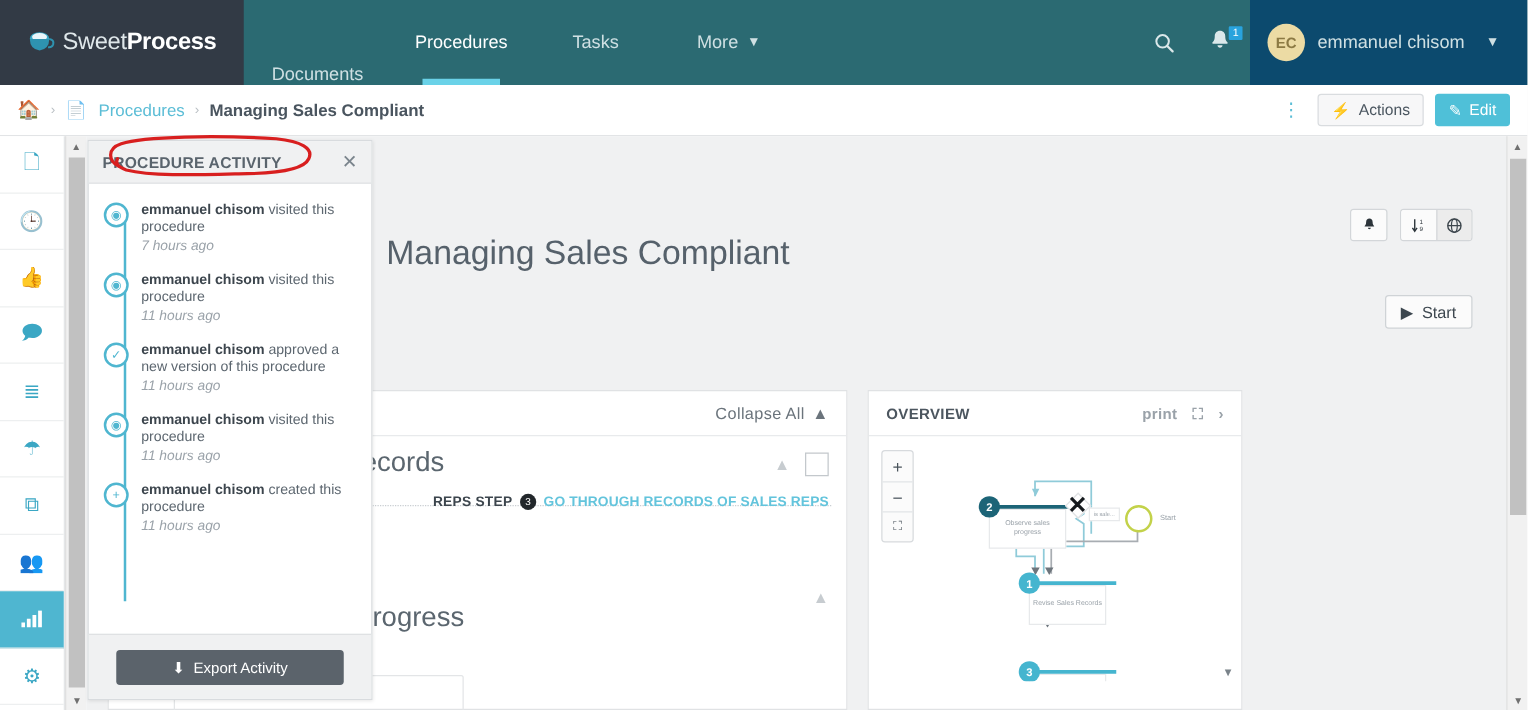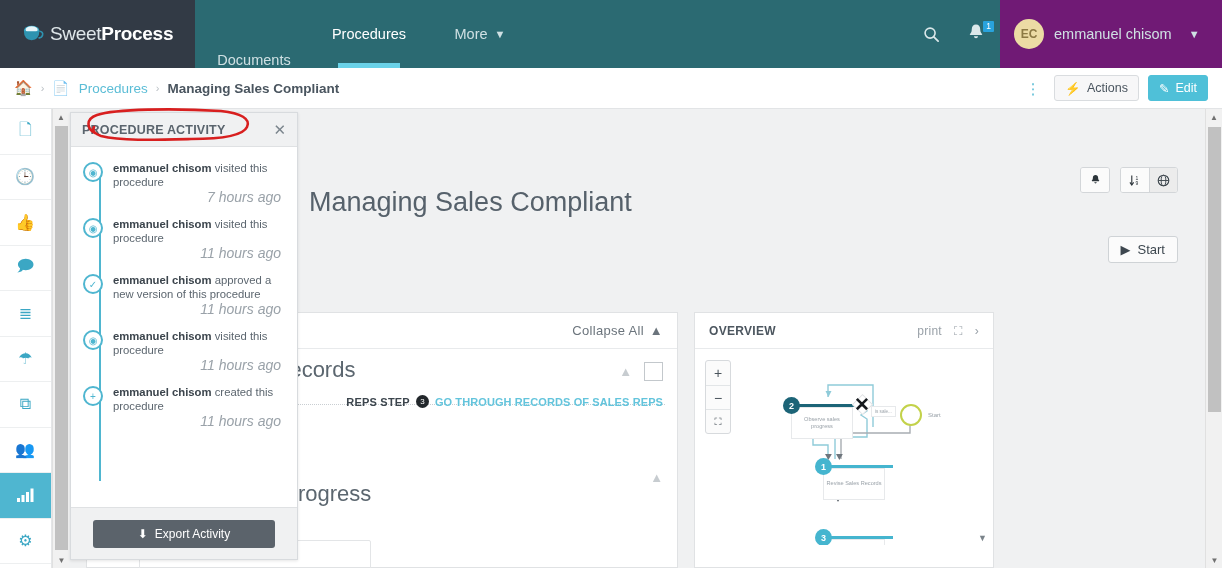--- a/index.html
+++ b/index.html
@@ -45,21 +45,21 @@
 
   .navright { display: flex; align-items: center; margin-left: auto; height: 68px; }
   .iconbtn { width: 46px; height: 68px; display: flex; align-items: center; justify-content: center; cursor: pointer; position: relative; }
   .bellwrap { position: relative; width: 20px; height: 22px; }
   .badge {
     position: absolute; right: -7px; top: -2px; background: #29a3dd; color: #fff;
     font-size: 8.5px; line-height: 11px; min-width: 11px; height: 11px; text-align: center;
     border-radius: 1px; padding: 0 1px; font-family: "Liberation Sans", sans-serif;
   }
   .userbox {
-    background: #701a75; height: 68px; display: flex; align-items: center;
+    background: #0c4a6e; height: 68px; display: flex; align-items: center;
     padding: 0 18px 0 14px; gap: 10px; cursor: pointer; min-width: 222px;
   }
   .avatar {
     width: 30px; height: 30px; border-radius: 50%; background: #ecdba4; color: #8c7a44;
     font-size: 12px; font-weight: bold; display: flex; align-items: center; justify-content: center;
   }
   .username { color: #cfe0e3; font-size: 14.5px; }
 
   
   .crumbbar {
@@ -118,21 +118,21 @@
   .actbody { flex: 1 1 auto; overflow: hidden; padding: 14px 10px 6px 12px; position: relative; }
   .tline { position: absolute; left: 28px; top: 28px; bottom: 26px; width: 2px; background: #4fb6d0; }
   .actitem { display: flex; gap: 10px; margin-bottom: 13px; position: relative; z-index: 2; }
   .dot {
     flex: 0 0 auto; width: 20px; height: 20px; border-radius: 50%;
     border: 2px solid #4fb6d0; background: #ffffff; color: #4fb6d0;
     display: flex; align-items: center; justify-content: center; font-size: 10px; margin-top: 1px;
   }
   .acttext { font-size: 11.3px; color: #5c666f; line-height: 14px; max-width: 168px; }
   .acttext b { color: #3c454d; }
-  .acttime { font-style: italic; color: #9aa2a9; font-size: 14px; display: block; margin-top: 1px; text-align: right; }
+  .acttime { font-style: italic; color: #9aa2a9; font-size: 11px; display: block; margin-top: 1px; }
   .actfooter { height: 52px; background: #f0f1f2; border-top: 1px solid #dfe1e3; display: flex; align-items: center; justify-content: center; }
   .exportbtn {
     background: #5b636b; color: #ffffff; font-size: 12px; border-radius: 3px;
     height: 28px; width: 182px; display: flex; align-items: center; justify-content: center; gap: 7px; cursor: pointer;
   }
   
   .annot { position: absolute; left: 10px; top: -8px; width: 175px; height: 42px; pointer-events: none; z-index: 40; }
 
   
   .main {
@@ -159,21 +159,21 @@
 
   .panels { position: absolute; left: 0; top: 203px; right: 0; bottom: 0; display: flex; gap: 16px; padding: 0 12px 0 17px; }
   .card { background: #ffffff; border: 1px solid #e0e2e4; position: relative; }
   .steps { width: 592px; }
   .overview { width: 300px; }
   .cardhead {
     height: 36px; border-bottom: 1px solid #e8eaec; display: flex; align-items: center;
     padding: 0 14px; font-size: 12px; font-weight: bold; color: #4c565f; letter-spacing: .3px;
   }
   .collapse-all { margin-left: auto; font-weight: normal; font-size: 13px; color: #6b747c; cursor: pointer; display: flex; gap: 6px; align-items: center; }
-  .ovhead-actions { margin-left: auto; display: flex; align-items: flex-start; gap: 12px; font-weight: normal; }
+  .ovhead-actions { margin-left: auto; display: flex; align-items: flex-start; gap: 12px; font-weight: bold; }
   .ovhead-actions span { color: #9aa2a9; font-size: 12px; cursor: pointer; }
 
   .steprow { display: flex; align-items: flex-start; padding: 10px 14px 0 12px; position: relative; }
   .stepnum {
     width: 27px; height: 27px; border-radius: 50%; background: #22272b; color: #fff;
     font-size: 13px; font-weight: bold; display: flex; align-items: center; justify-content: center; flex: 0 0 auto;
   }
   .steptitle { font-size: 22px; color: #5b666f; margin-left: 13px; margin-top: -2px; }
   .steprt { margin-left: auto; display: flex; align-items: center; gap: 12px; padding-top: 3px; }
   .chev-up { color: #c7ccd0; font-size: 13px; cursor: pointer; }
@@ -247,20 +247,23 @@
       </svg>
       <div class="brandtext"><span class="l">Sweet</span><span class="b">Process</span></div>
     </div>
 
     <div class="navitems">
       <div class="navitem i0">
           <span>Documents</span>
         </div>
       <div class="navitem i1 active">
           <span>Procedures</span>
+        </div>
+      <div class="navitem i3">
+          <span>Tasks</span>
         </div>
       <div class="navitem i4">
         <span>More</span>
         <span class="caret-dn">▼</span>
       </div>
     </div>
 
     <div class="navright">
       <div class="iconbtn">
         <svg width="17" height="17" viewBox="0 0 18 18">

